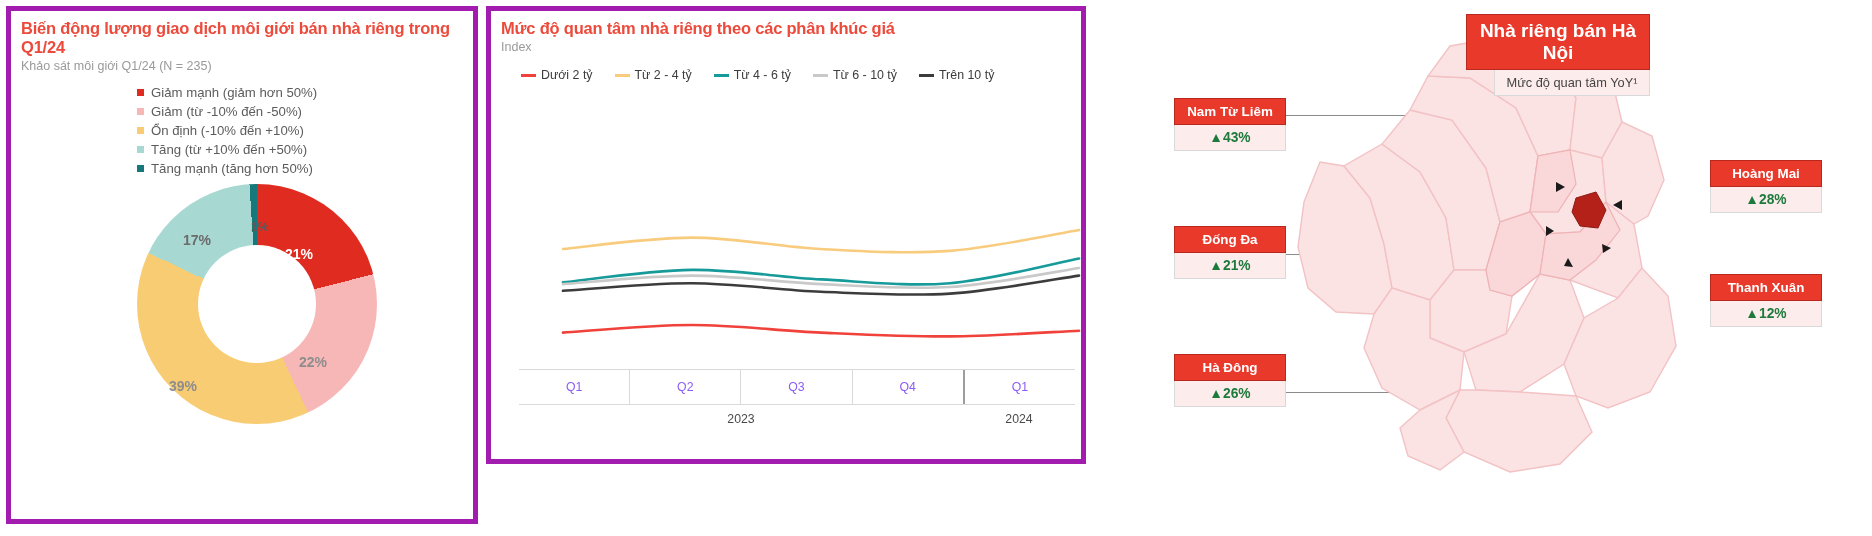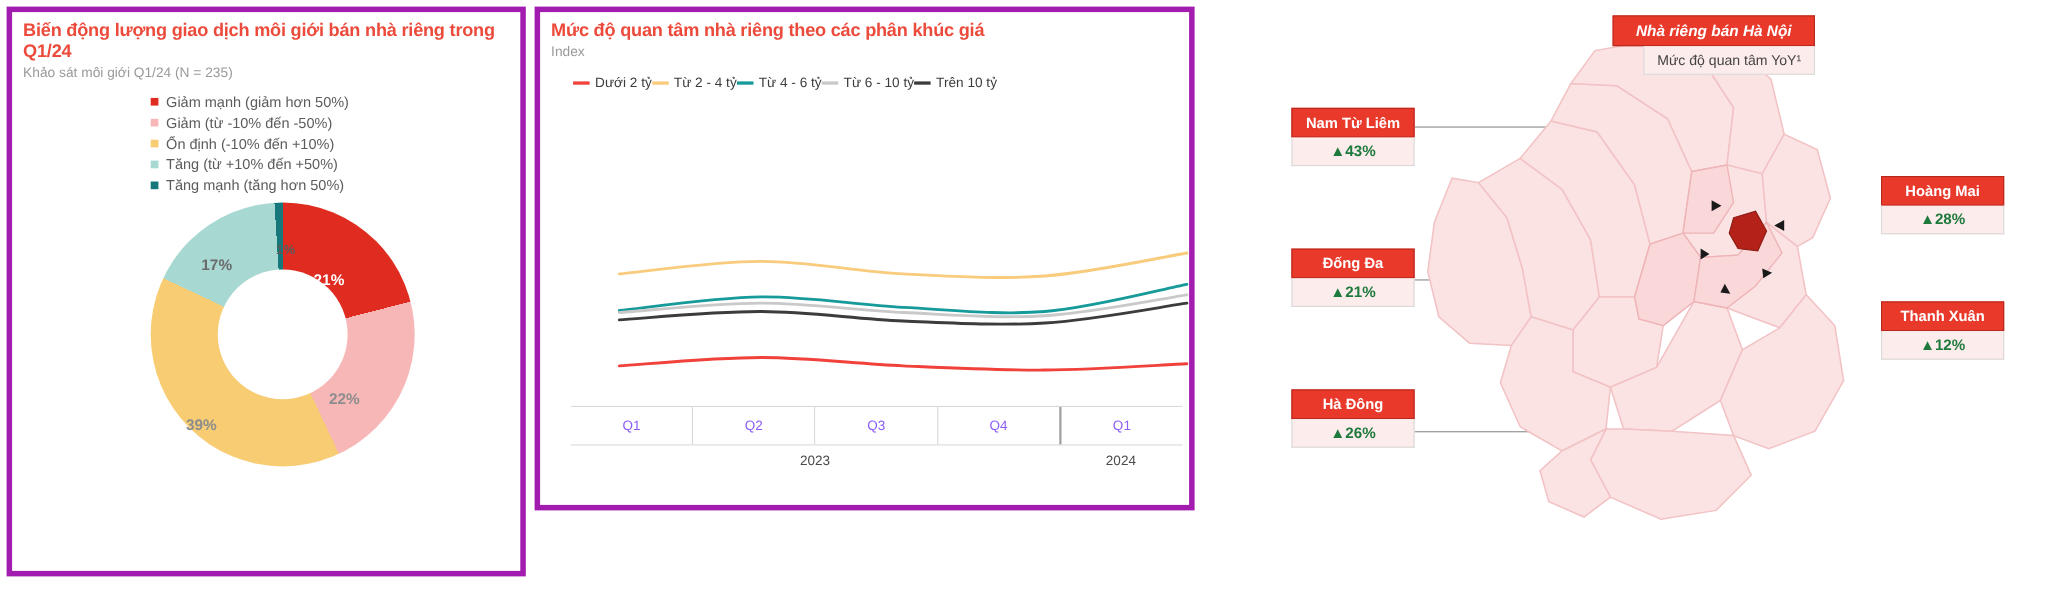--- a/index.html
+++ b/index.html
@@ -20,21 +20,21 @@
   .legend-v .lb{font-size:13.2px;color:#5c5c5c;white-space:nowrap;}
   .donut-wrap{position:relative;width:472px;height:270px;margin-top:6px;}
   .donut{position:absolute;left:126px;top:0;width:240px;height:240px;border-radius:50%;}
   .donut .hole{position:absolute;left:50%;top:50%;width:118px;height:118px;margin:-59px 0 0 -59px;
                background:#fff;border-radius:50%;}
   .dlab{position:absolute;font-size:14px;font-weight:bold;color:#6b6b6b;}
   .dlab.on-red{color:#ffffff;}
 
   
   #panel-line{width:600px;height:458px;margin:6px 0 0 8px;}
-  .line-legend{display:flex;padding:14px 0 0 30px;align-items:center;}
+  .line-legend{display:flex;gap:22px;padding:14px 0 0 30px;align-items:center;}
   .line-legend .li{display:flex;align-items:center;}
   .line-legend .dash-sw{width:15px;height:2.6px;margin-right:5px;}
   .line-legend .li-lb{font-size:12.4px;color:#3c3c3c;white-space:nowrap;}
   .plot{position:relative;width:600px;height:320px;}
   .plot svg{position:absolute;left:0;top:0;}
   .axis{position:absolute;left:28px;top:358px;width:556px;}
   .axis .row1{display:flex;border-top:1px solid #d9d9d9;border-bottom:1px solid #d9d9d9;height:34px;}
   .axis .cell{flex:1;display:flex;align-items:center;justify-content:center;font-size:12.3px;color:#8b5cf6;}
   .axis .cell + .cell{border-left:1px solid #d9d9d9;}
   .axis .cell.sep{border-left:2px solid #9e9e9e;}
@@ -43,21 +43,21 @@
 
   
   #panel-map{position:relative;width:770px;height:530px;margin:2px 0 0 8px;border:none;}
   .map-svg{position:absolute;left:130px;top:10px;}
   .callout{position:absolute;width:112px;}
   .callout .hd{background:#e8392b;color:#fff;font-size:13.4px;font-weight:bold;text-align:center;
                padding:5px 0;border:1px solid #b9281d;box-sizing:border-box;}
   .callout .vl{background:#fdecec;color:#1d7a3c;font-size:13.8px;font-weight:bold;text-align:center;
                padding:5px 0;border:1px solid #d9d9d9;border-top:none;box-sizing:border-box;}
   .callout.wide{width:184px;}
-  .callout.wide .hd{font-size:14px;font-style:italic;}
+  .callout.wide .hd{font-size:19px;}
   .callout.wide .vl{color:#444;font-weight:normal;font-size:12.8px;background:#fdecec;margin-left:28px;}
   .leader{position:absolute;background:#8a8a8a;}
 </style>
 </head>
 <body>
 
 <div class="dash">
 
   <div class="panel" id="panel-donut">
     <div class="panel-title">Biến động lượng giao dịch môi giới bán nhà riêng trong Q1/24</div>

